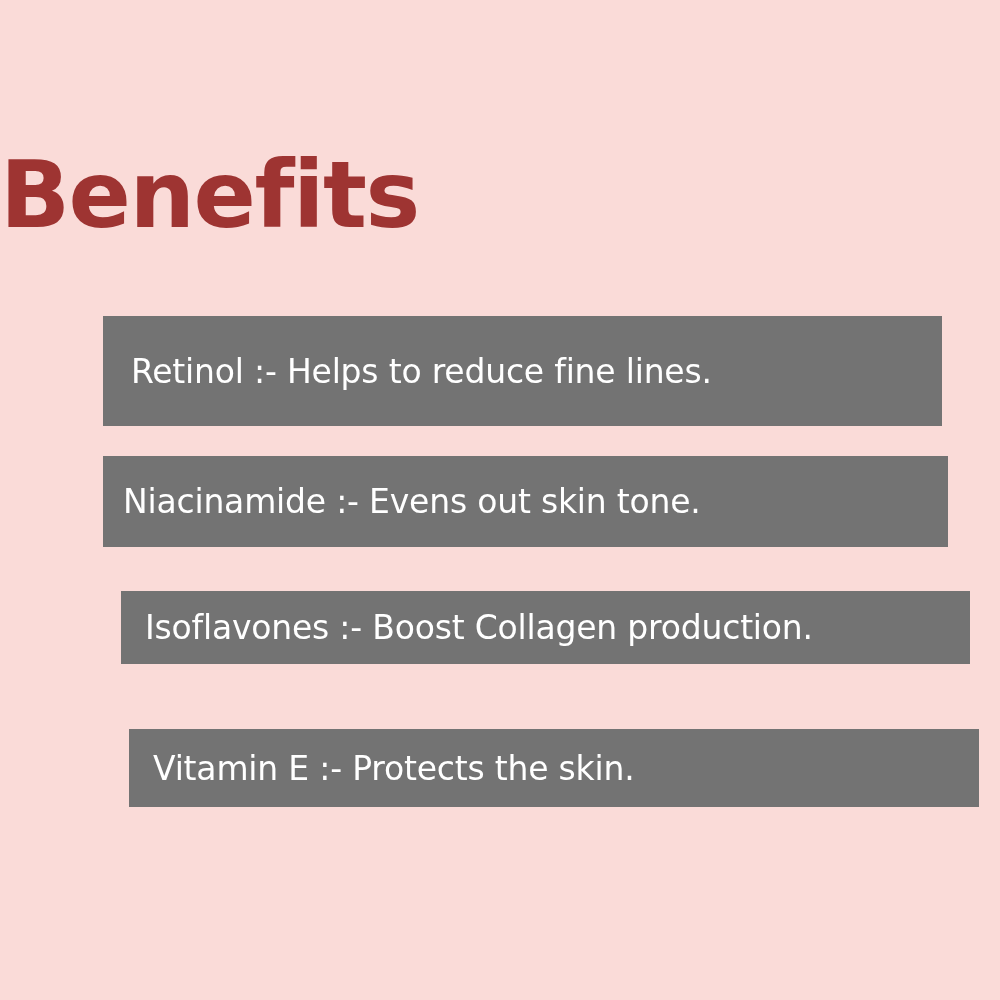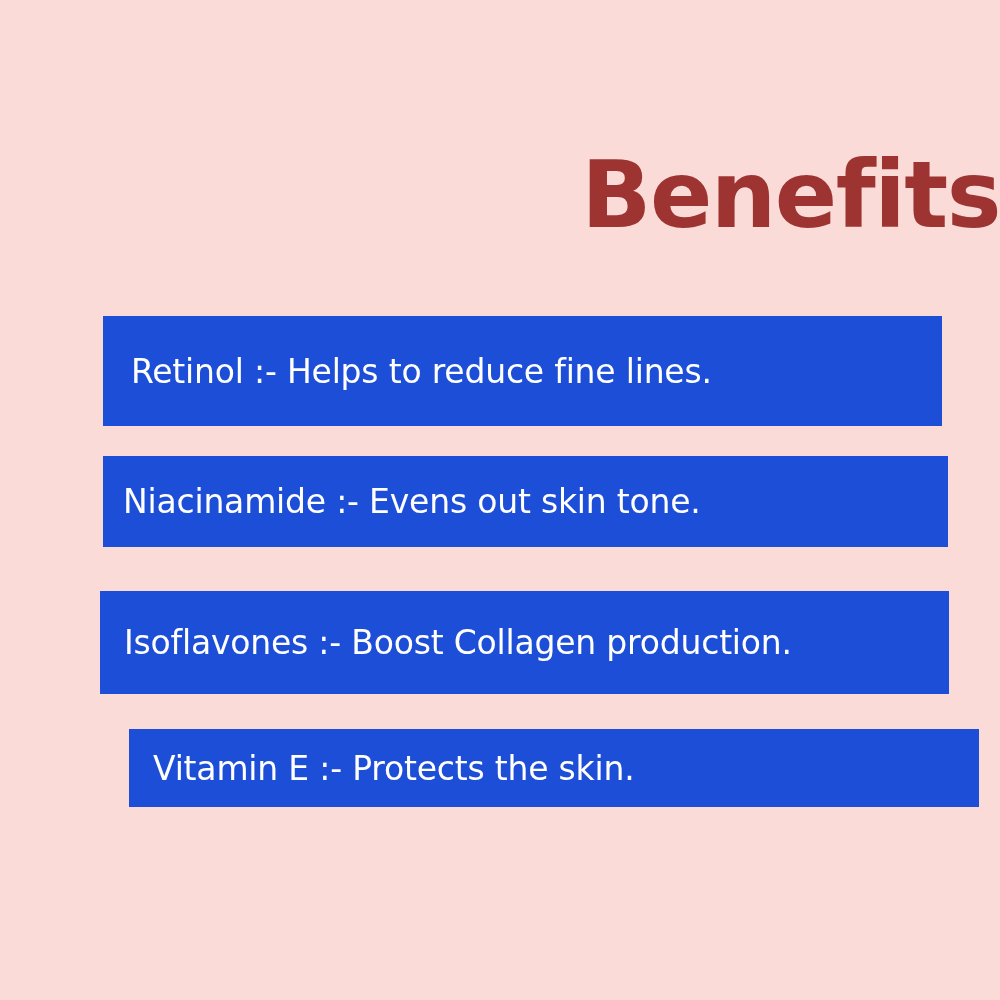--- a/index.html
+++ b/index.html
@@ -18,53 +18,53 @@
     width: 1000px;
     height: 1000px;
     background: #FADBD8;
     box-sizing: border-box;
   }
   #heading {
     position: absolute;
     left: 0;
     top: 84px;
     width: 1000px;
-    text-align: right;
+    text-align: left;
     font-family: "DejaVu Sans", sans-serif;
     font-weight: bold;
     font-size: 92px;
     letter-spacing: -1.5px;
     color: #9E3432;
     line-height: 1.08;
     user-select: none;
   }
   .benefit-bar {
     position: absolute;
-    background: #1d4ed8;
+    background: #737373;
     display: flex;
     align-items: center;
     box-sizing: border-box;
   }
   .benefit-text {
     color: #FFFFFF;
     font-family: "DejaVu Sans", sans-serif;
     font-weight: normal;
     font-size: 33px;
     letter-spacing: -0.2px;
     white-space: nowrap;
     line-height: 1;
   }
   
   #bar-0 { left: 103px; top: 316px;  width: 839px; height: 110px; }
   #bar-0 .benefit-text { padding-left: 28px; }
   
   #bar-1 { left: 103px; top: 456px;  width: 845px; height: 91px; }
   #bar-1 .benefit-text { padding-left: 20px; }
   
-  #bar-2 { left: 100px; top: 591px;  width: 849px; height: 103px; }
+  #bar-2 { left: 121px; top: 591px;  width: 849px; height: 73px; }
   #bar-2 .benefit-text { padding-left: 24px; }
   
   #bar-3 { left: 103px; top: 729px;  width: 850px; height: 78px; margin-left: 26px; }
   #bar-3 .benefit-text { padding-left: 24px; }
 </style>
 </head>
 <body>
 
 <div id="poster">
 

